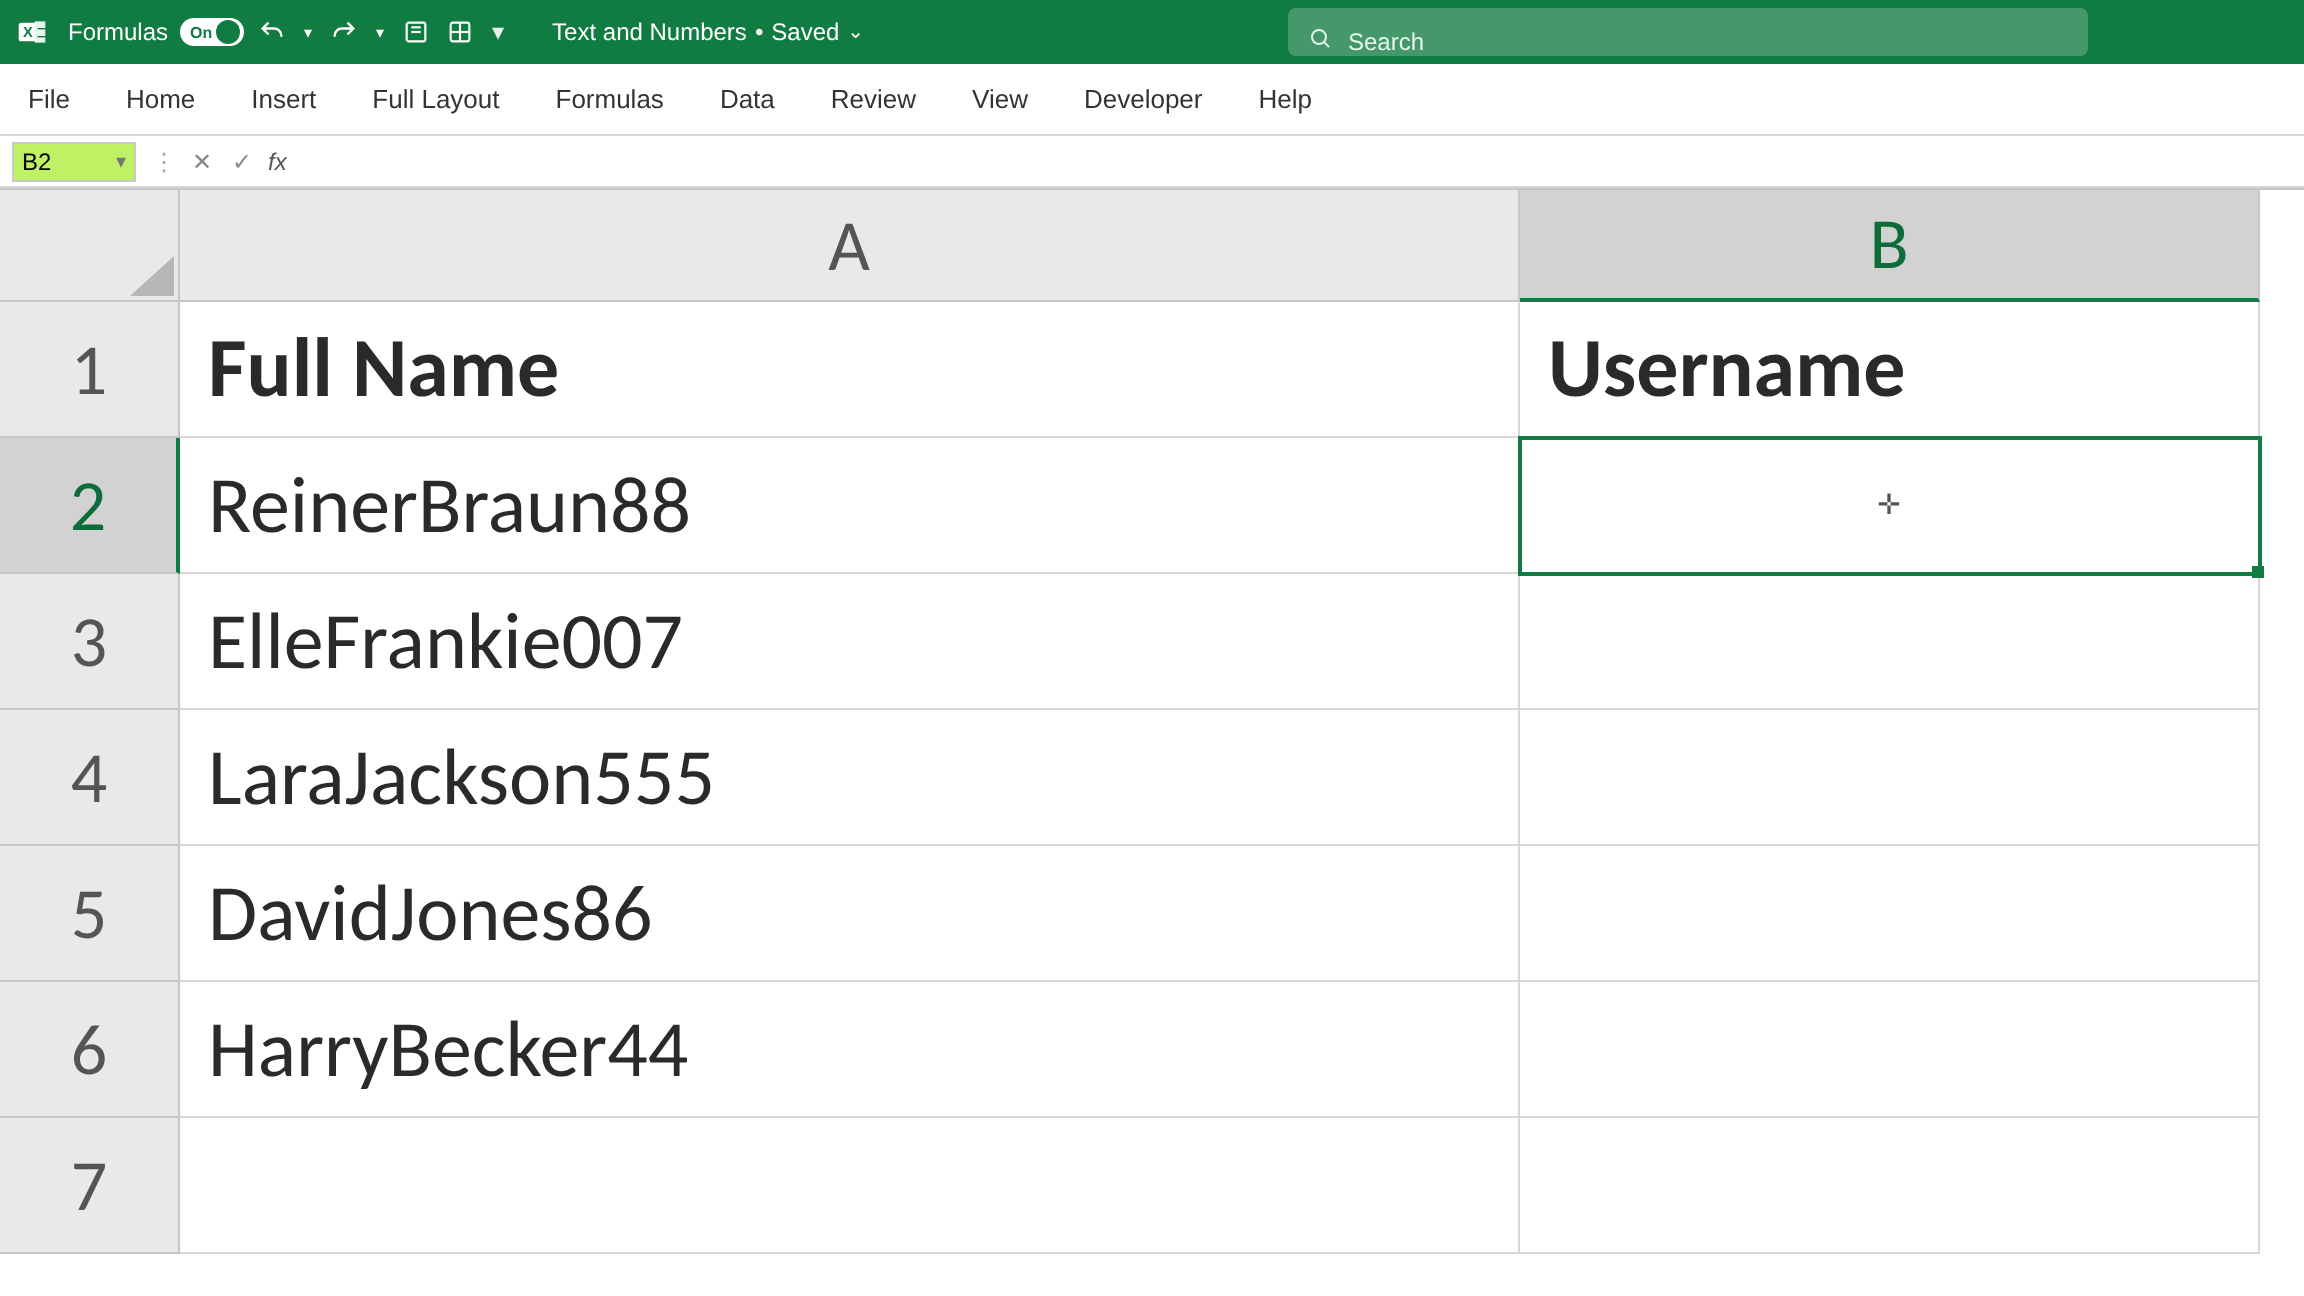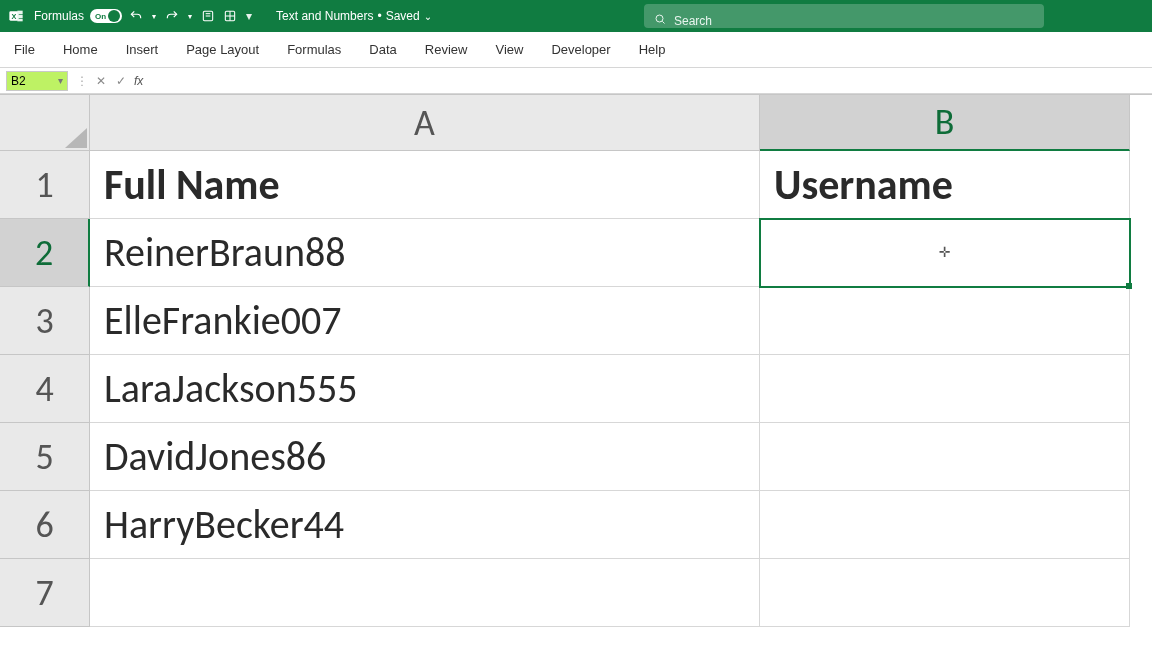--- a/index.html
+++ b/index.html
@@ -107,21 +107,21 @@
         </svg>
     </span>
     <input type="text" placeholder="Search" style="">
   </div>
 </div>
 
 <div class="ribbon-tabs">
   <span class="tab">File</span>
   <span class="tab">Home</span>
   <span class="tab">Insert</span>
-  <span class="tab">Page Layout</span>
+  <span class="tab">Full Layout</span>
   <span class="tab">Formulas</span>
   <span class="tab">Data</span>
   <span class="tab">Review</span>
   <span class="tab">View</span>
   <span class="tab">Developer</span>
   <span class="tab">Help</span>
 </div>
 
 <div class="formula-bar">
   <div class="name-box">

